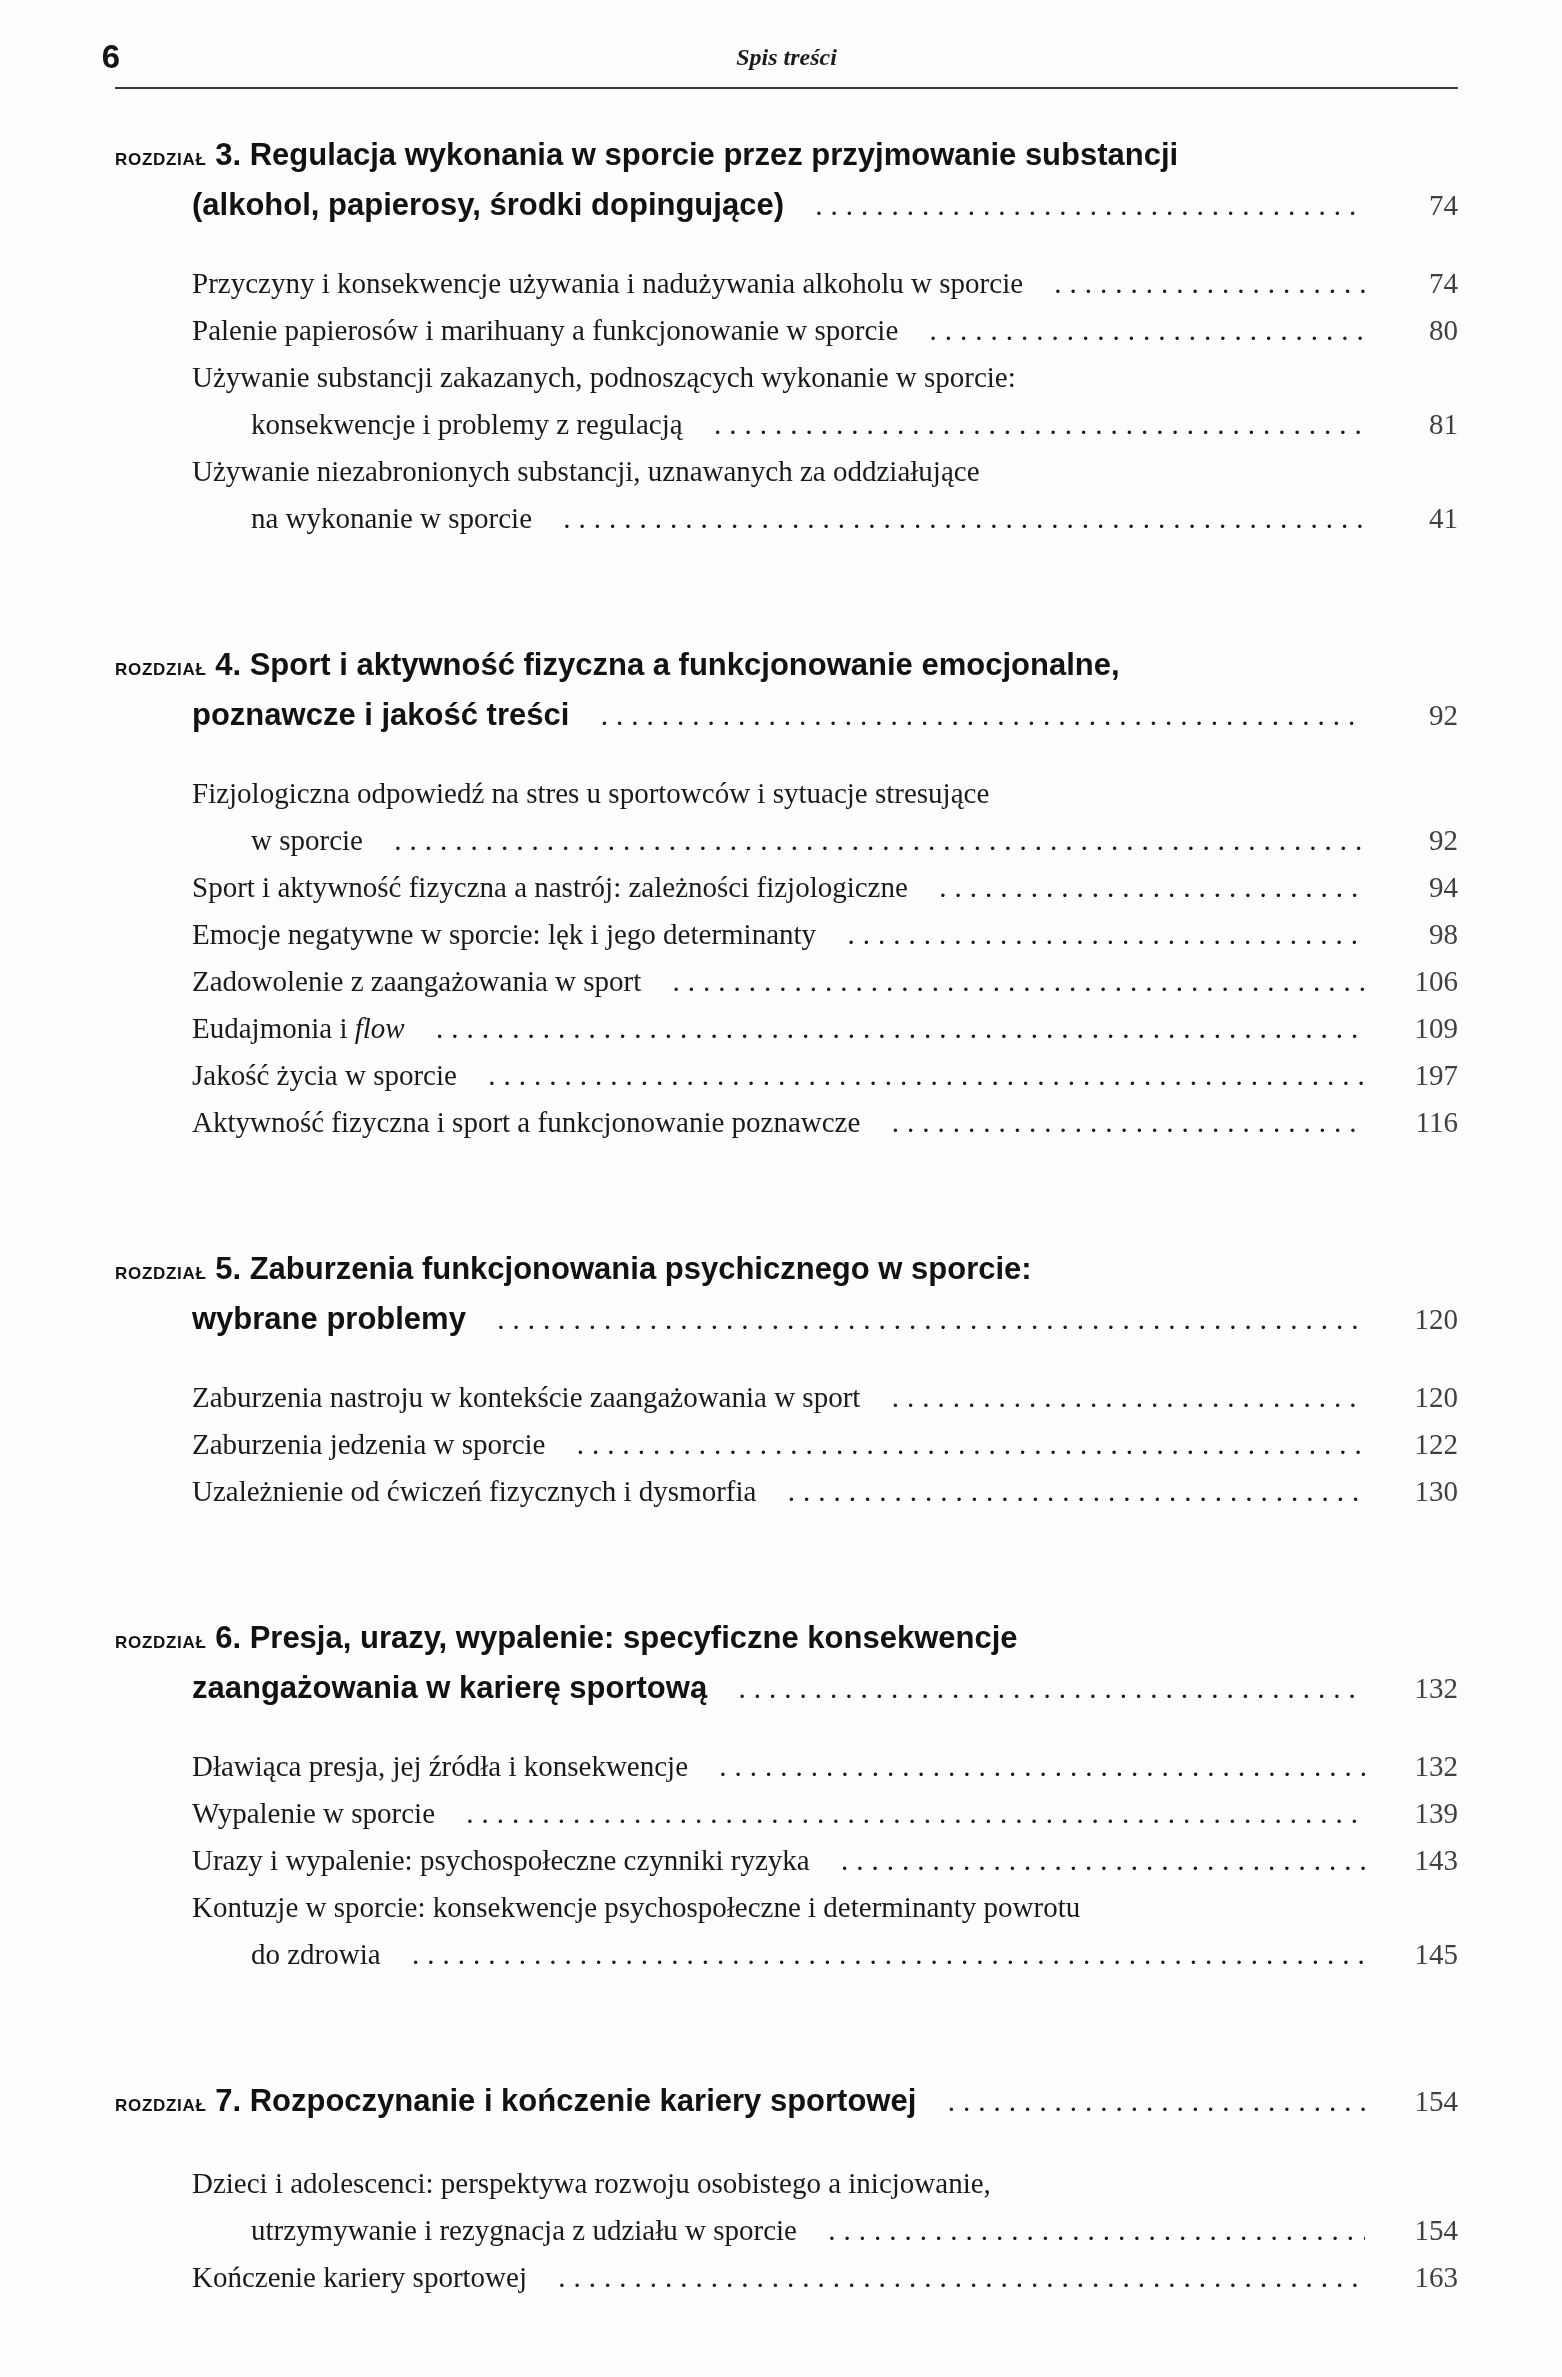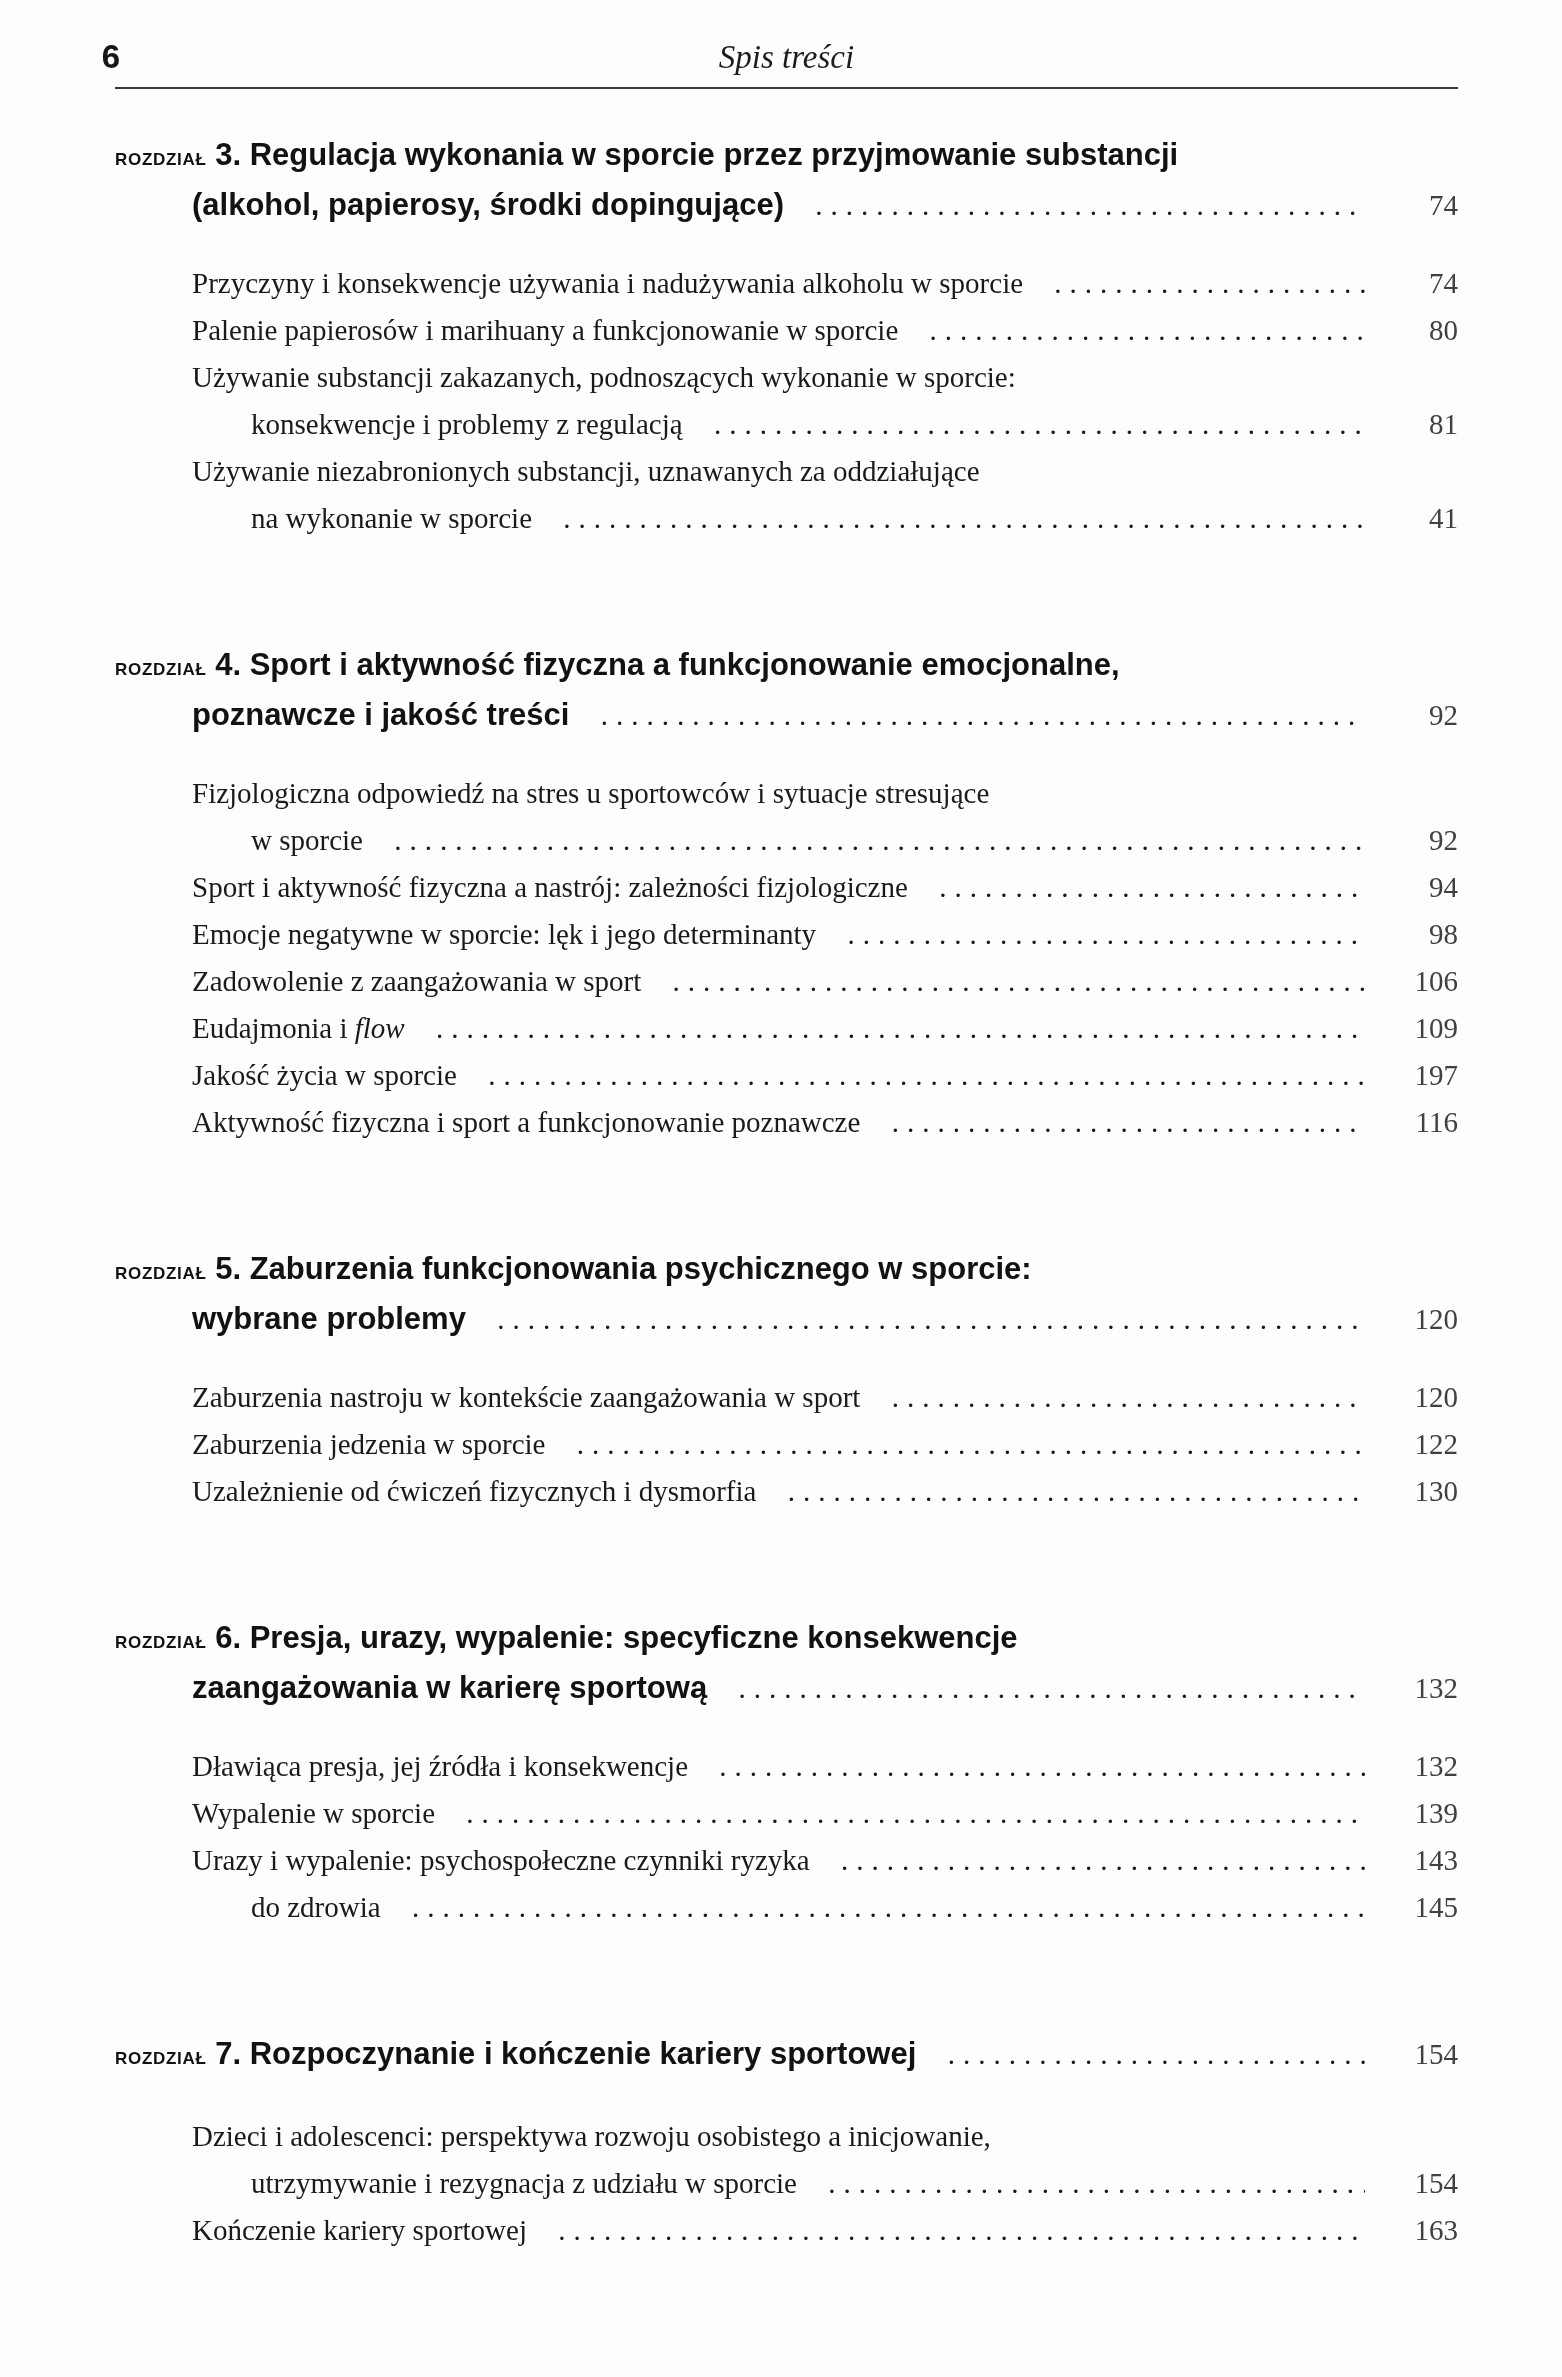--- a/index.html
+++ b/index.html
@@ -30,23 +30,24 @@
     font-size: 33px;
     line-height: 39px;
     margin-left: -13.3px;
   }
   .toc-title {
     position: absolute;
     left: 50%;
     bottom: 12px;
     transform: translateX(-50%);
     font-style: italic;
-    font-size: 33px;
+    font-size: 24px;
     line-height: 35px;
     color: #1c1c1c;
+    font-weight: bold;
   }
 
   
   .chapter { margin-top: 100px; }
   .chapter:first-child { margin-top: 43px; }
 
   .ch-line {
     font-family: "Liberation Sans", sans-serif;
     font-weight: 700;
     font-size: 31px;
@@ -271,20 +272,21 @@
             </div>
           </div>
           <div class="entry">
             <div class="en-line flexline">
               <span class="txt"><span>Urazy i wypalenie: psychospołeczne czynniki ryzyka</span></span>
               <span class="dots"></span>
               <span class="pg">143</span>
             </div>
           </div>
           <div class="entry">
+            <div class="en-line"><span class="txt"><span>Kontuzje w sporcie: konsekwencje psychospołeczne i determinanty powrotu</span></span></div>
             <div class="en-line cont flexline">
               <span class="txt"><span>do zdrowia</span></span>
               <span class="dots"></span>
               <span class="pg">145</span>
             </div>
           </div>
         </div>
       </section>
       <section class="chapter">
         <div class="ch-head">

